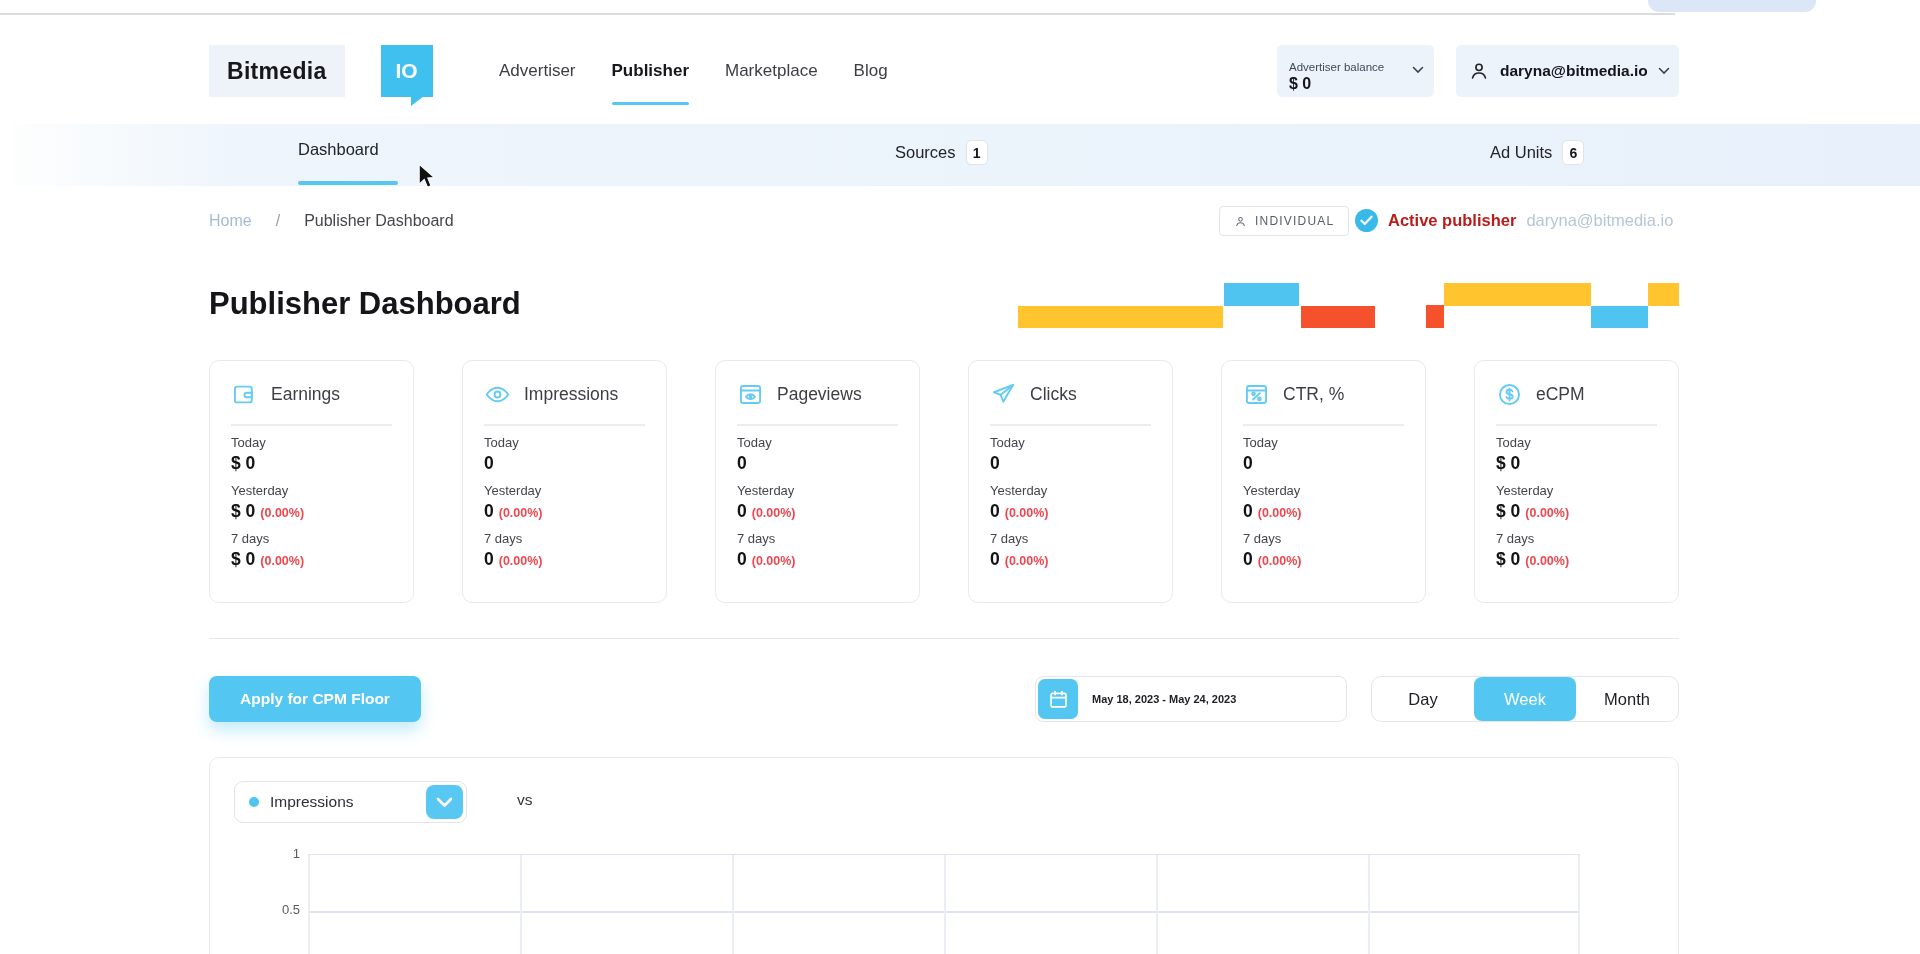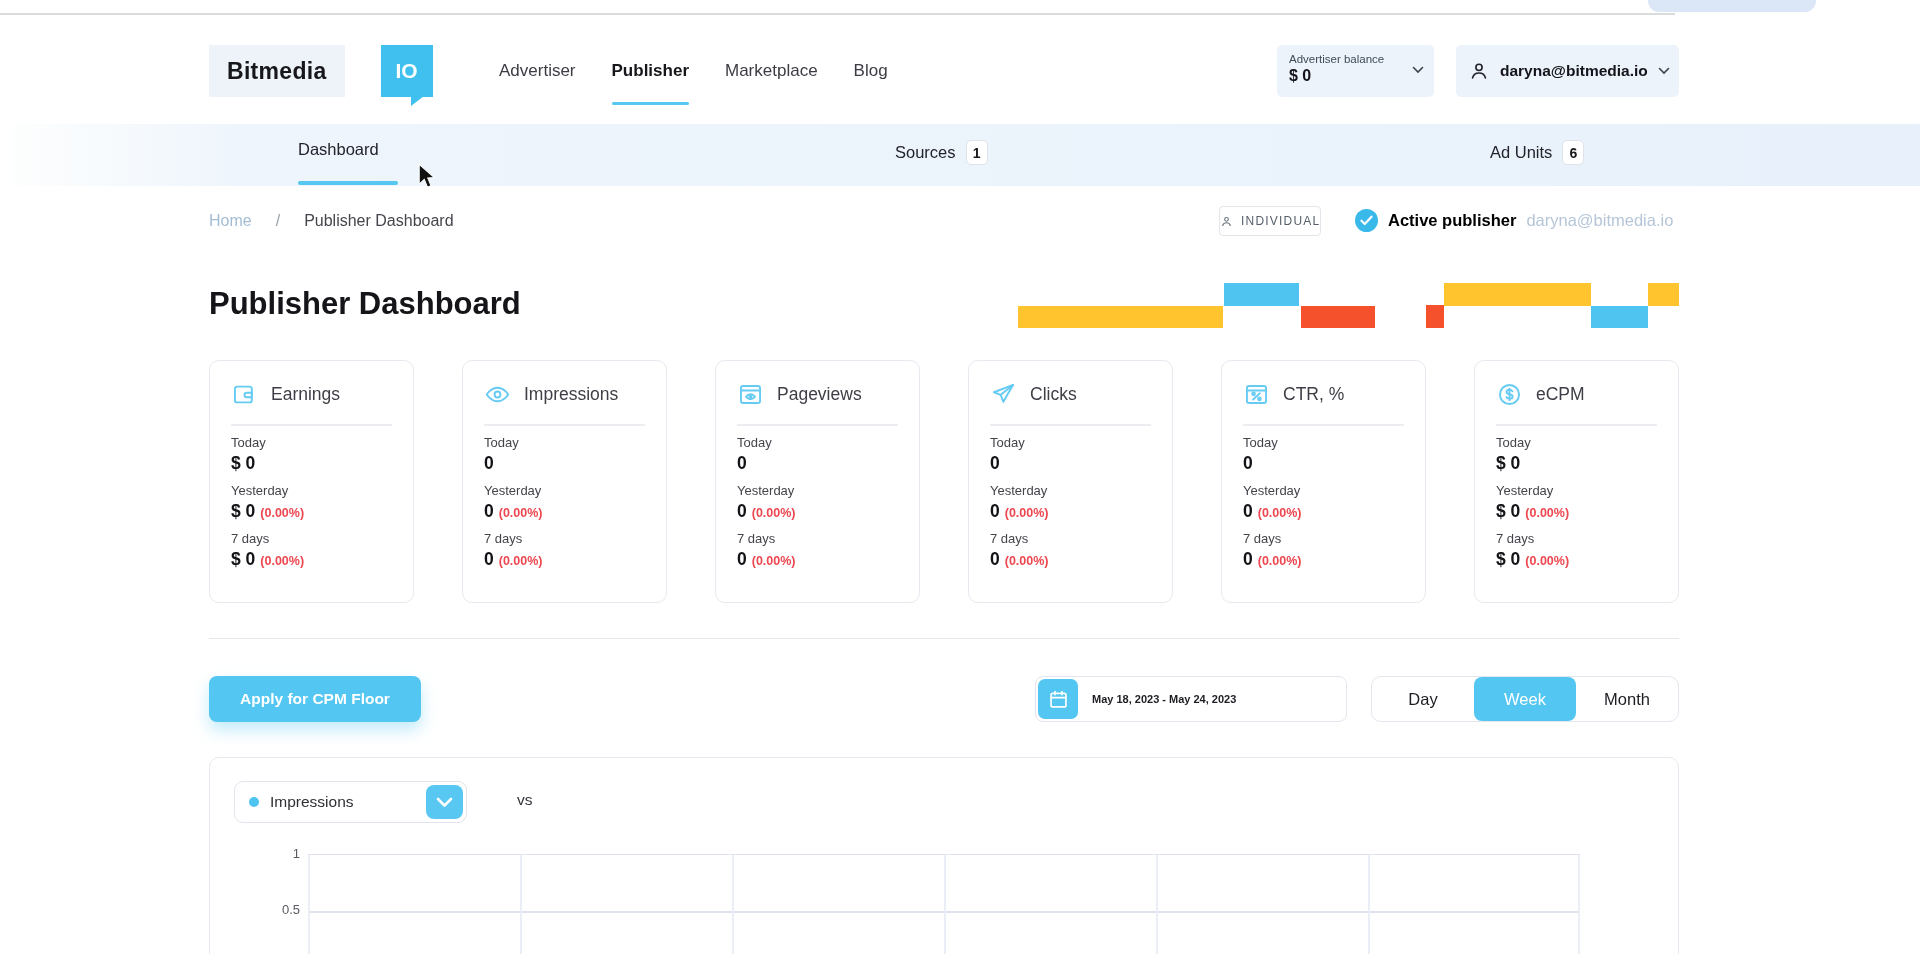--- a/index.html
+++ b/index.html
@@ -20,21 +20,21 @@
   .logo-badge .tail { position:absolute; right:9px; bottom:-9px; width:0; height:0;
     border-top:10px solid #3fc0ee; border-right:13px solid transparent; }
 
   .main-nav { left:499px; top:45px; height:52px; display:flex; align-items:center; gap:36px; }
   .main-nav .nav-item { font-size:17px; color:#3c3c44; cursor:pointer; position:relative; }
   .main-nav .nav-item.active { font-weight:bold; color:#16161b; }
   .main-nav .nav-item.active::after { content:""; position:absolute; left:0; right:0; bottom:-24px;
     height:3px; border-radius:3px; background:#56c8f2; }
 
   .balance-box { left:1277px; top:45px; width:157px; height:52px; background:#edf3fb;
-    border-radius:5px; padding:8px 12px; cursor:pointer; }
+    border-radius:5px; padding:16px 12px; cursor:pointer; }
   .balance-label { font-size:11.5px; color:#3f4a56; }
   .balance-value { font-size:16px; font-weight:bold; color:#14141a; margin-top:2px; }
   .balance-box .chev { position:absolute; right:10px; top:21px; }
 
   .user-box { left:1456px; top:45px; width:223px; height:52px; background:#edf3fb;
     border-radius:5px; display:flex; align-items:center; padding:0 10px 0 12px; gap:10px; cursor:pointer; }
   .user-email { font-size:15.5px; font-weight:bold; color:#14141a; flex:1; }
 
   
   .subnav { left:12px; top:124px; width:1908px; height:62px;
@@ -45,27 +45,27 @@
   .count-badge { min-width:22px; height:25px; background:#fff; border:1.5px solid #dfe3ea;
     border-radius:5px; display:flex; align-items:center; justify-content:center;
     font-size:14px; font-weight:bold; color:#17171c; padding:0 4px; }
 
   
   .breadcrumb { left:209px; top:212px; display:flex; gap:24px; font-size:16px; align-items:center; }
   .bc-home { color:#a3bcd4; cursor:pointer; }
   .bc-sep { color:#9aa0a8; }
   .bc-current { color:#45454d; }
 
-  .type-badge { left:1219px; top:206px; height:30px; padding:0 0; border:1.5px solid #e2e5ea;
+  .type-badge { left:1219px; top:206px; height:30px; padding:0 14px; border:1.5px solid #e2e5ea;
     border-radius:4px; background:#fff; display:flex; align-items:center; gap:8px;
     font-size:12px; color:#565f6a; letter-spacing:1.2px; }
   .status-row { left:1355px; top:205px; height:30px; display:flex; align-items:center; gap:10px; }
   .check-circle { width:23px; height:23px; border-radius:50%; background:#38b9ea;
     display:flex; align-items:center; justify-content:center; }
-  .status-label { font-size:16.5px; font-weight:bold; color:#000000; }
+  .status-label { font-size:16.5px; font-weight:bold; color:#b91c1c; }
   .status-email { font-size:16.5px; color:#b6c6d8; }
 
   
   .page-title { left:209px; top:286px; font-size:31px; font-weight:bold; color:#141419; }
   .blk { position:absolute; }
   .c-yellow { background:#ffc42e; } .c-blue { background:#4fc4f0; } .c-orange { background:#f4512c; }
 
   
   .cards { left:209px; top:360px; width:1470px; display:flex; justify-content:space-between; }
   .card { width:205px; height:243px; background:#fff; border:1.5px solid #e7e9f0;

